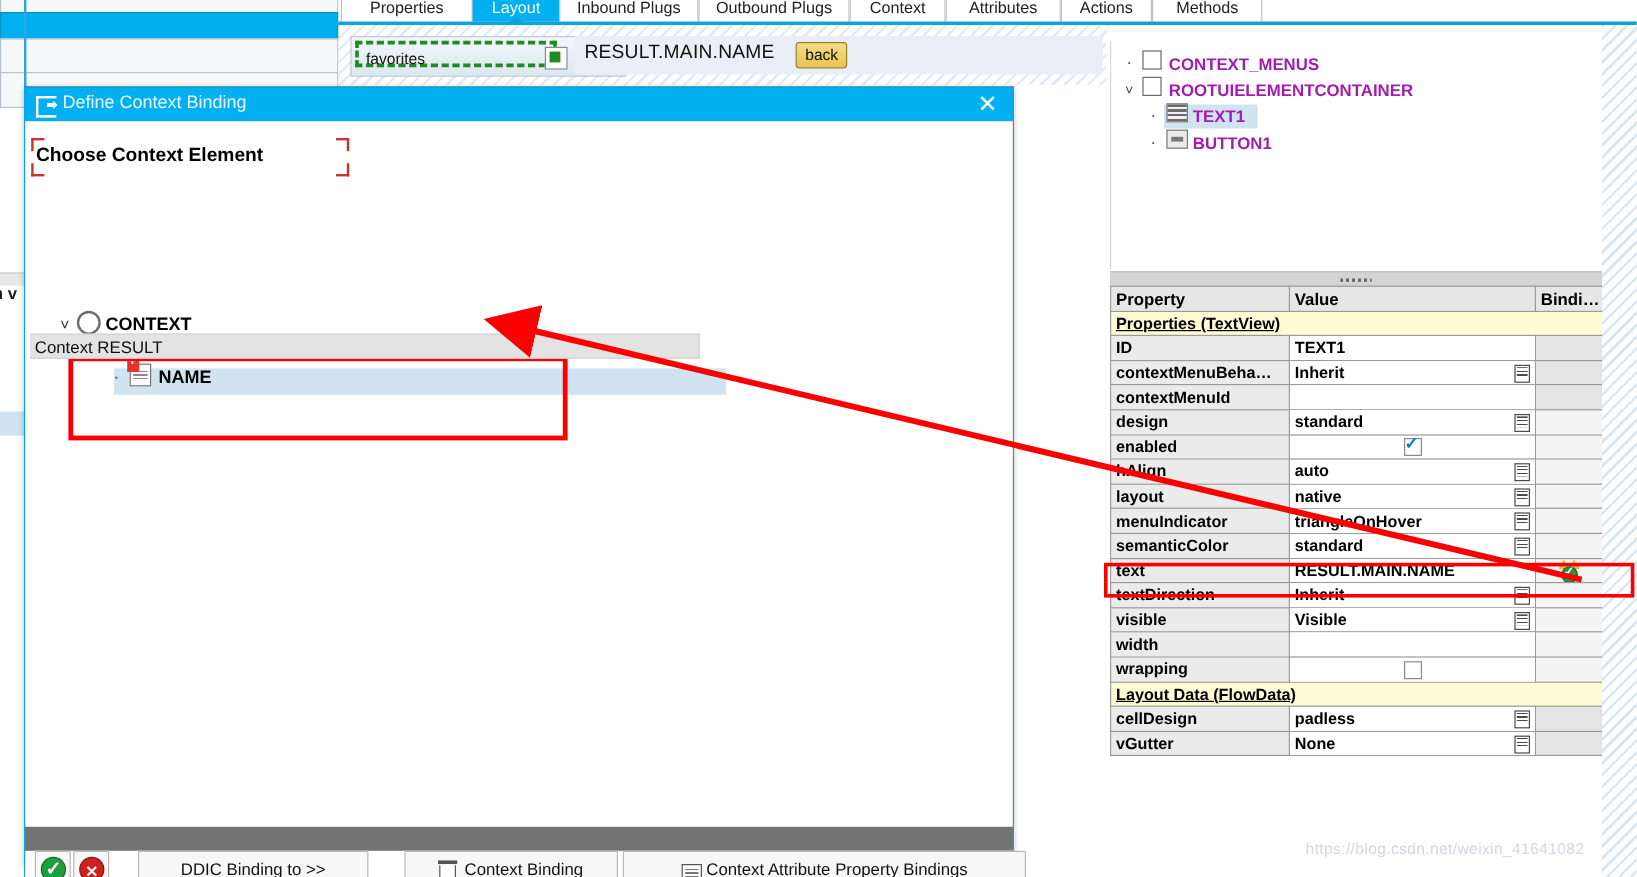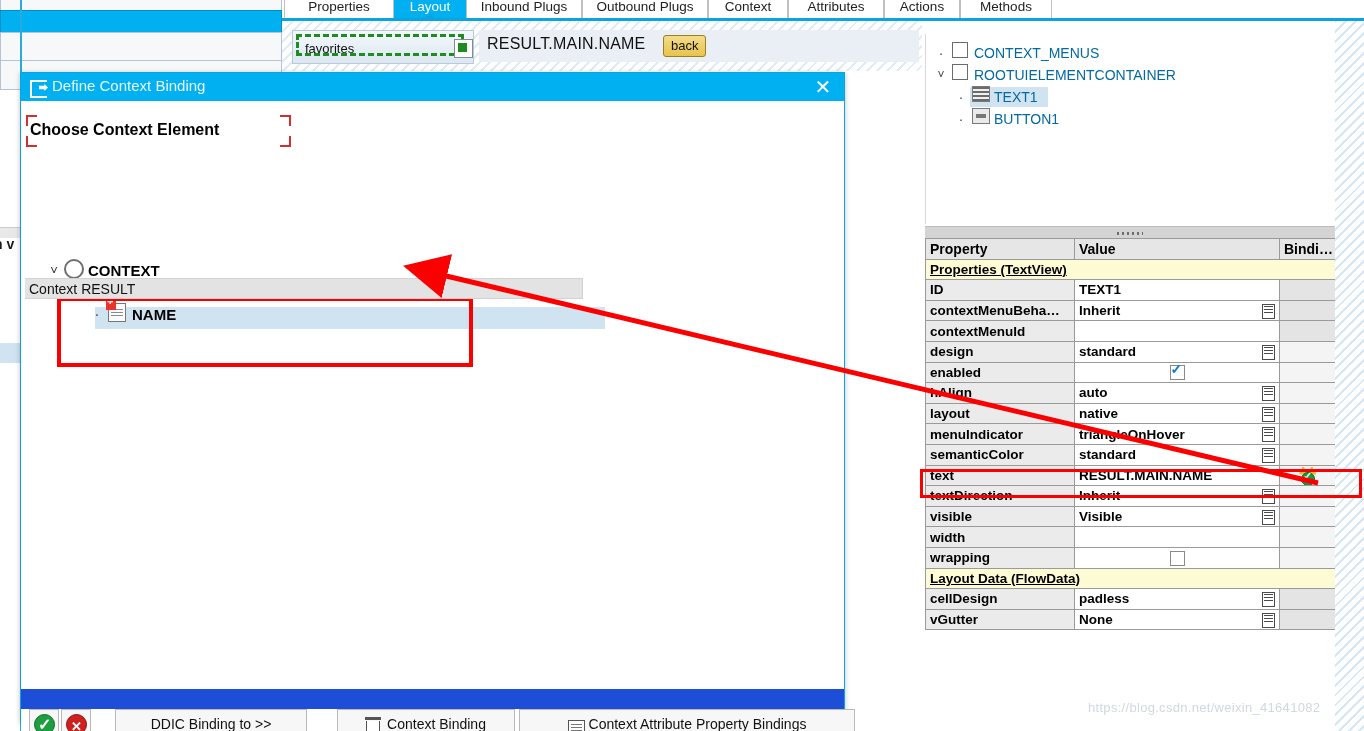--- a/index.html
+++ b/index.html
@@ -55,20 +55,21 @@
     position:absolute;left:282px;top:21px;width:640px;height:50px;
     background:
       repeating-linear-gradient(135deg,
         rgba(150,190,225,.30) 0 2px, rgba(255,255,255,0) 2px 7px),
       #ffffff;
   }
   #fav-box{
     position:absolute;left:10px;top:9px;width:180px;height:32px;
     background:linear-gradient(#f3f7fb,#dce7f1);
     border:1px solid #b9c9d8;
+    padding-left:48px;
   }
   #fav-dashed{
     position:absolute;left:3px;top:3px;width:168px;height:22px;
     border:3px dashed #1e8c1e;
     box-sizing:border-box;
   }
   #fav-label{
     position:absolute;left:12px;top:10px;font-size:13px;color:#111;font-weight:normal;
   }
   #fav-handle{
@@ -89,21 +90,21 @@
   #back-btn{
     position:absolute;left:184px;top:5px;height:20px;line-height:20px;padding:0 7px;
     background:linear-gradient(#f4dc8a,#e7c44d);
     border:1px solid #9b8023;border-radius:3px;
     font-size:13px;color:#111;
   }
 
   
   #right-panel{position:absolute;left:925px;top:21px;width:439px;height:710px;background:#ffffff;}
   #tree-area{position:absolute;left:0;top:13px;width:410px;height:190px;background:#ffffff;border-left:1px solid #d7d7d7;}
-  .tnode{position:absolute;height:22px;line-height:22px;white-space:nowrap;font-weight:normal;font-size:14px;color:#0369a1;}
+  .tnode{position:absolute;height:22px;line-height:22px;white-space:nowrap;font-weight:bold;font-size:14px;color:#a21caf;}
   .tw{position:absolute;width:14px;height:22px;line-height:22px;text-align:center;font-size:12px;color:#444;font-weight:normal;}
   .tdot{position:absolute;width:14px;height:22px;line-height:22px;text-align:center;color:#555;font-size:15px;font-weight:normal;}
   .cbox{position:absolute;width:14px;height:14px;top:4px;border:1px solid #6b6b6b;background:#fff;}
   .ticon{position:absolute;width:16px;height:14px;top:4px;border:1px solid #7a7a7a;background:#f1f1f1;}
   .ticon.txt{
     background:
       repeating-linear-gradient(to bottom, #6b6b6b 0 2px, #f1f1f1 2px 4px);
   }
   .ticon.btn{background:#eaeaea;}
   .ticon.btn:after{content:"";position:absolute;left:3px;top:5px;width:10px;height:4px;background:#777;}
@@ -184,21 +185,21 @@
     position:absolute;left:50%;top:6px;transform:translateX(-50%);
     width:12px;height:12px;border-radius:50%;background:#1a9a3c;border:1px solid #0c6b28;
   }
   .bindicon .ok:after{
     content:"✓";position:absolute;left:1.5px;top:-3px;font-size:11px;color:#fff;font-weight:bold;
   }
 
   
   #dialog{
     position:absolute;left:20px;top:72px;width:823px;height:648px;
-    background:#1d4ed8;
+    background:#737373;
     border:1px solid #0aa5e0;
     box-shadow:0 1px 5px rgba(0,0,0,.25);
   }
   #dlg-title{
     position:absolute;left:0;top:0;width:823px;height:28px;
     background:#00b0f0;
   }
   #dlg-title-icon{
     position:absolute;left:9px;top:7px;width:15px;height:14px;
     border:2px solid #ffffff;border-right:none;background:transparent;

